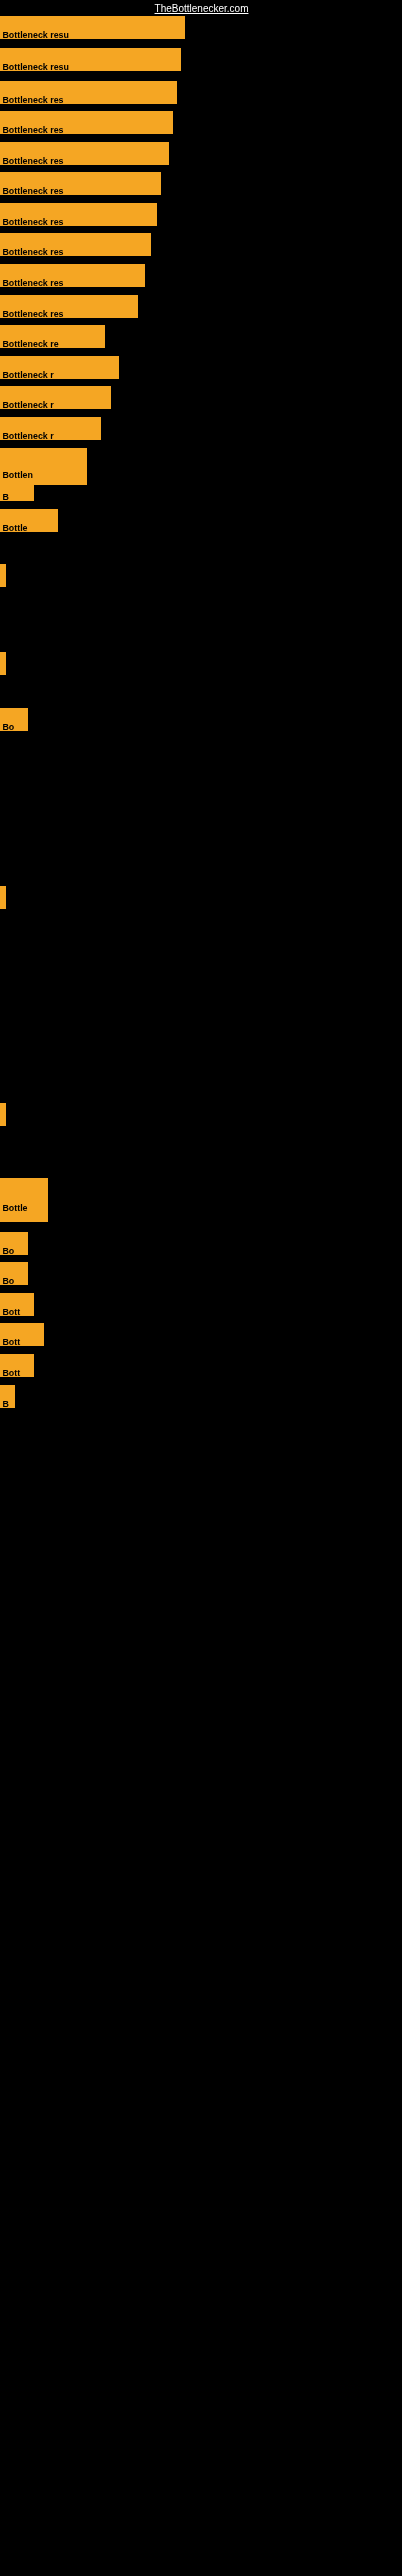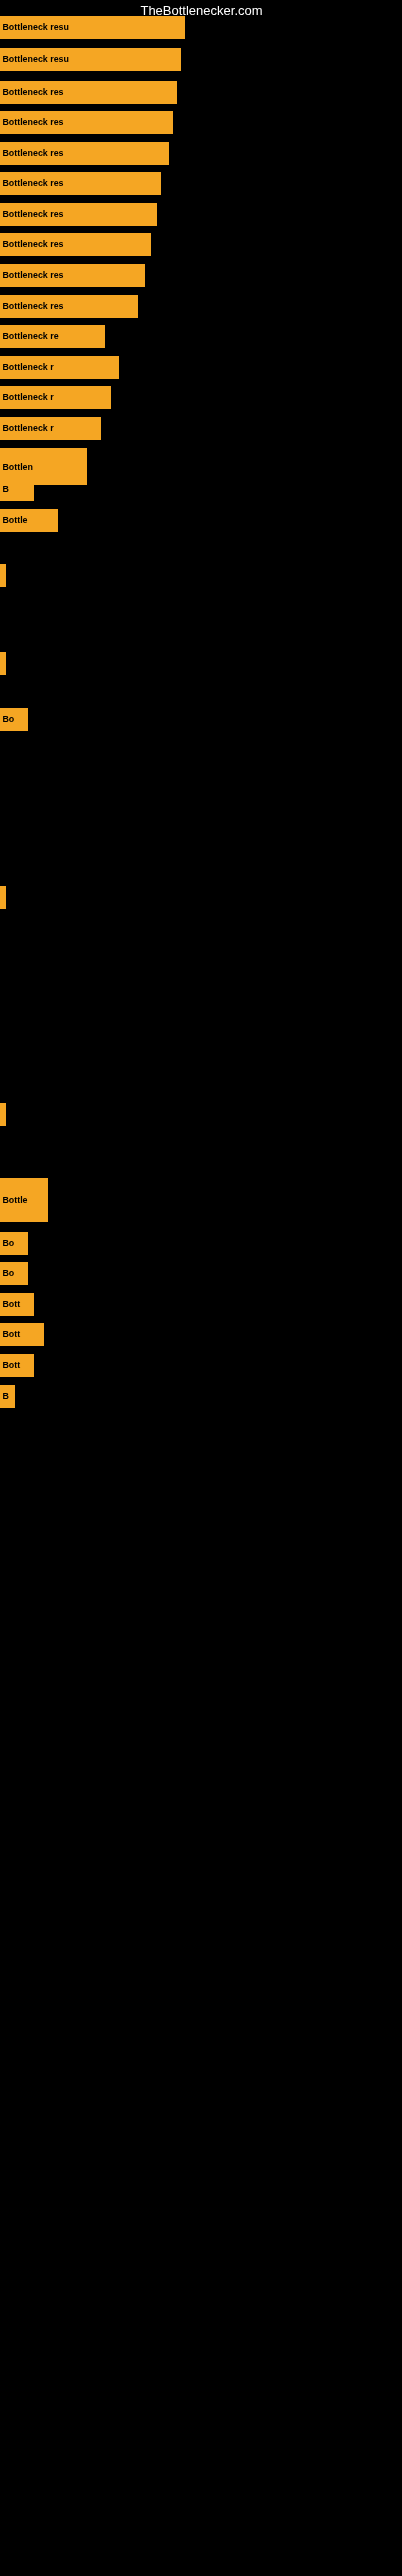--- a/index.html
+++ b/index.html
@@ -10,37 +10,38 @@
       font-family: Arial, sans-serif;
       position: relative;
       overflow-x: hidden;
     }
     .site-title {
       position: absolute;
       top: 3.2px;
       left: 50%;
       transform: translateX(-50%);
       color: #fff;
-      font-size: 13px;
+      font-size: 10px;
       white-space: nowrap;
+      text-decoration: underline;
     }
     .bar-item {
       position: absolute;
       background-color: #f5a623;
       color: #000;
       font-size: 8.9px;
       font-weight: bold;
       padding: 1.6px 3.2px;
       white-space: nowrap;
       overflow: hidden;
     }
     .bar-label {
       position: absolute;
       left: 0;
-      top: 0;
+      top: 8px;
       width: 100%;
       height: 100%;
       display: flex;
       align-items: center;
       padding-left: 2.4px;
       font-size: 8.9px;
       font-weight: bold;
       color: #000;
       overflow: hidden;
       border-radius: 6px;

